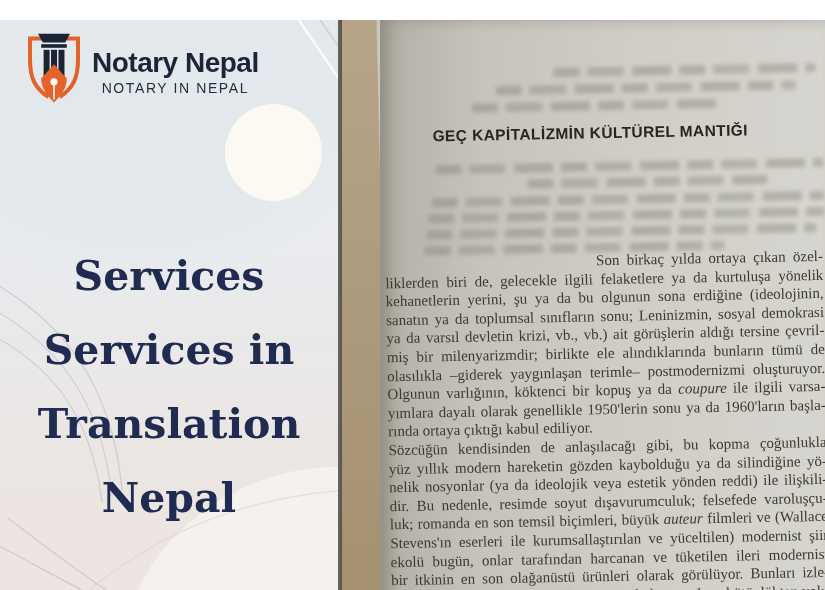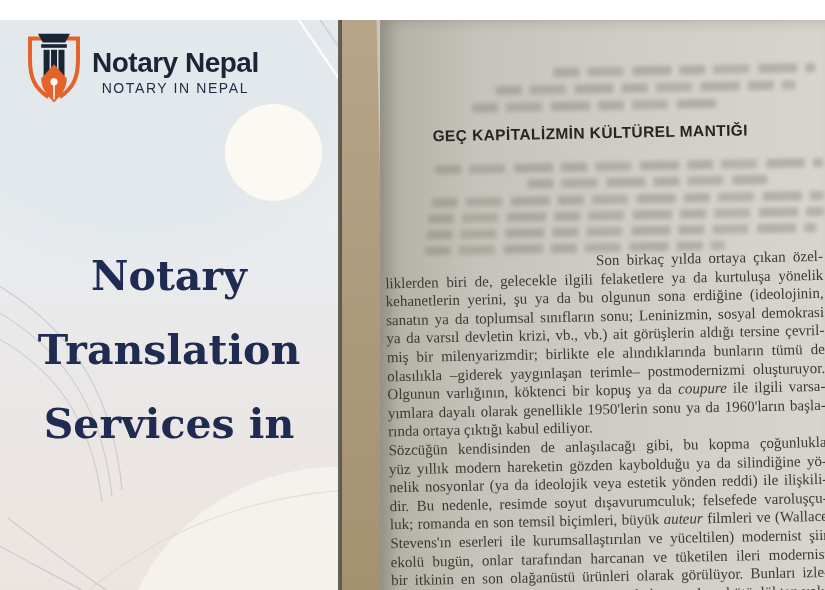--- a/index.html
+++ b/index.html
@@ -144,23 +144,24 @@
         <circle cx="40" cy="62" r="4.5" fill="#fcfbf6"></circle>
         <rect x="39" y="66" width="2" height="18" fill="#fcfbf6"></rect>
       </svg>
       <div class="brand-text">
         <div class="brand-name">Notary Nepal</div>
         <div class="brand-tagline">NOTARY IN NEPAL</div>
       </div>
     </header>
 
     <h1 class="hero-title">
-        <div class="title-line">Notary</div>
+        <div class="title-line">Services</div>
+        <div class="title-line">Services in</div>
         <div class="title-line">Translation</div>
-        <div class="title-line">Services in</div>
+        <div class="title-line">Nepal</div>
       </h1>
   </div>
 
   <div class="photo-panel">
     <div class="book-edge-dark"></div>
     <div class="book-edge-tan"></div>
     <div class="page">
       <div class="page-inner">
 
         <div class="ghost-line" style="left:178px;top:48px;width:262px"></div>

